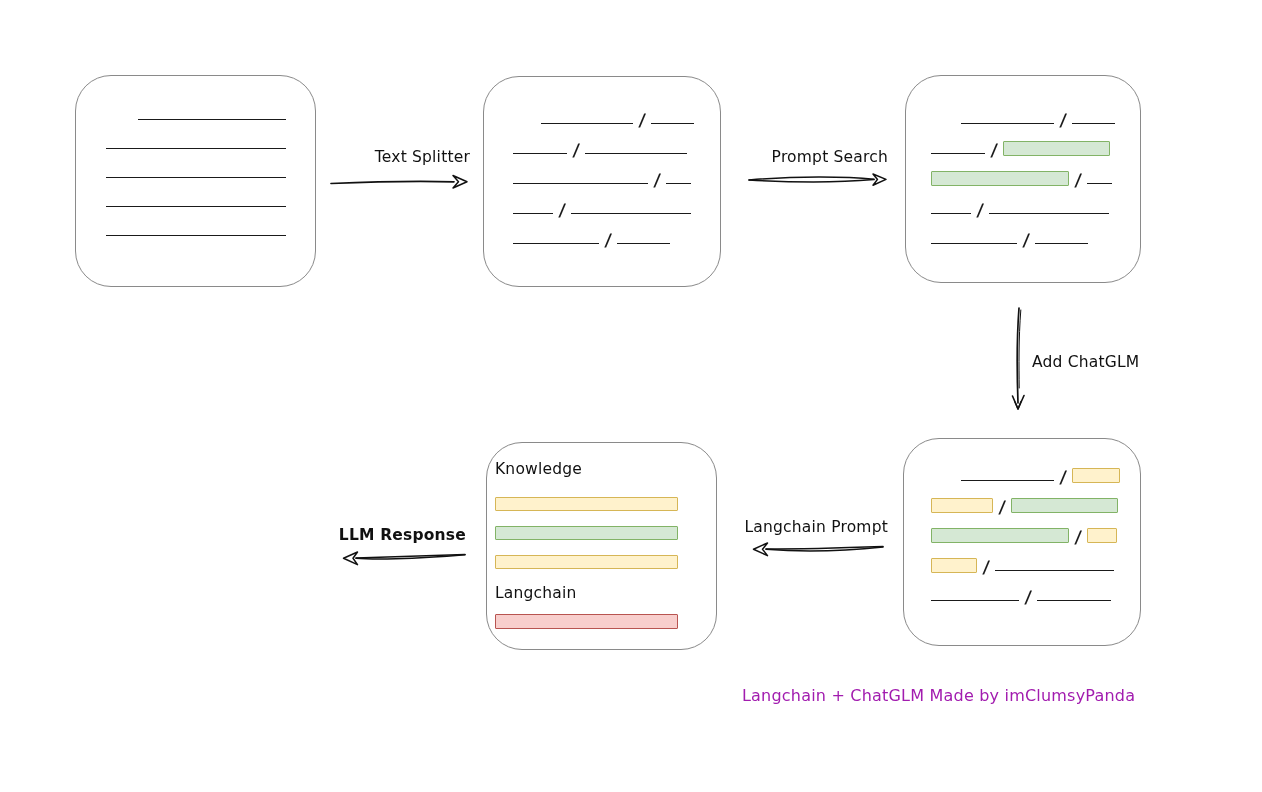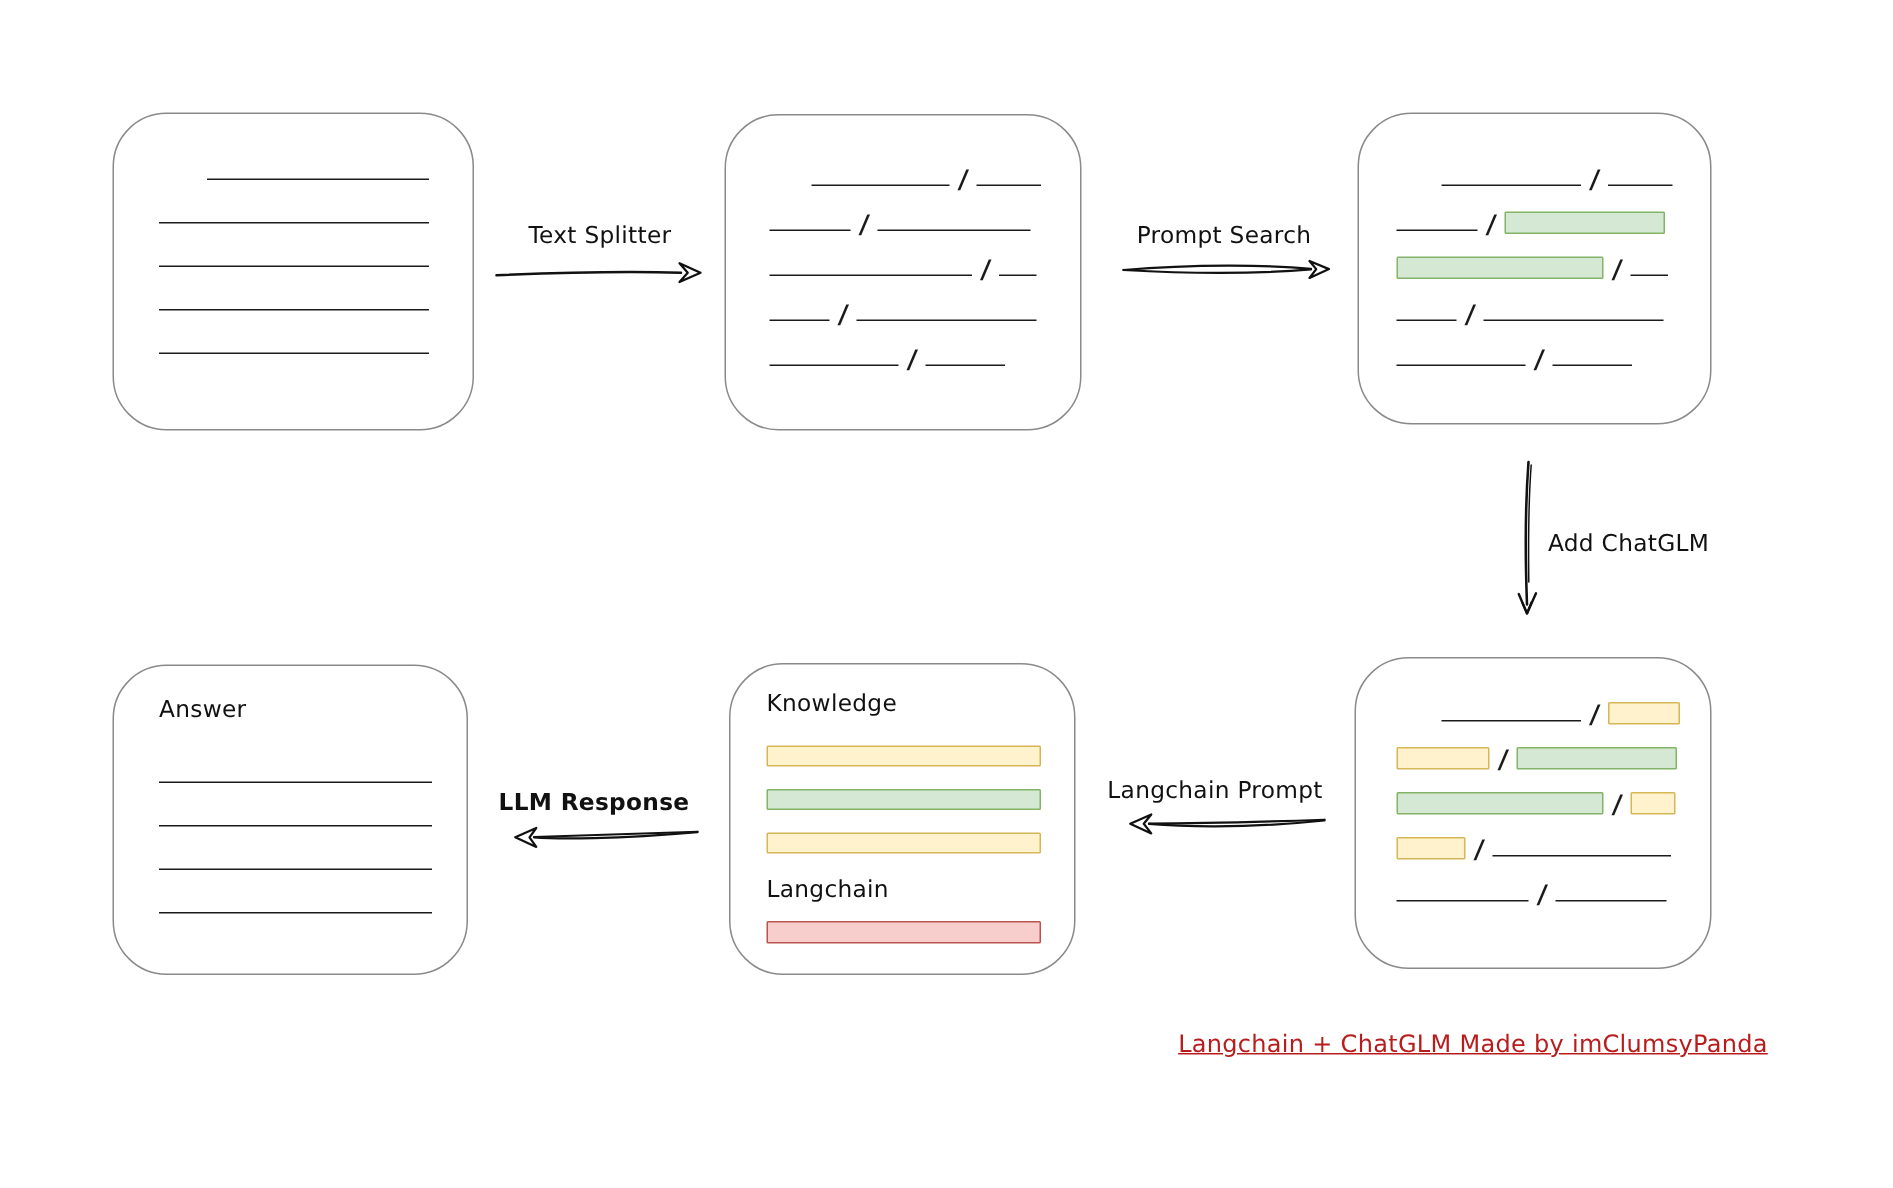--- a/index.html
+++ b/index.html
@@ -28,26 +28,26 @@
   .seg-chunk.yellow { background:var(--yellow-fill,#fff2cc); border:1.6px solid var(--yellow-border,#d6b656); }
   .seg-chunk.red    { background:var(--red-fill,#f8cecc);    border:1.6px solid var(--red-border,#b85450); }
   
   .bars .row { height:auto; margin-bottom:15px; }
   .bars .seg-chunk { height:14px; }
   .bars-question .seg-chunk { height:15px; }
   .box-label { font-size:15.5px; letter-spacing:.2px; color:#111; }
   
   .arrow-label {
     position:absolute; font-size:15.5px; letter-spacing:.2px; color:#111;
-    text-align:center; white-space:nowrap;
+    text-align:right; white-space:nowrap;
   }
   .arrow-svg { position:absolute; overflow:visible; }
   .caption {
-    position:absolute; left:742px; top:686px; width:480px; text-align:center;
-    font-size:16px; letter-spacing:.2px; color:#b91c1c;text-decoration:underline;
+    position:absolute; left:742px; top:686px; width:480px; 
+    font-size:16px; letter-spacing:.2px; color:#a21caf;
   }
 </style>
 </head>
 <body>
 
 <div class="canvas">
 
   <div class="node" style="left:75px; top:75px; width:241px; height:212px; padding:29px 0 0 30px;">
     <div class="rows-gap12">
         <div class="row">
@@ -155,58 +155,41 @@
           <span class="seg-line" style="width: 119px;"></span>
         </div>
         <div class="row">
           <span class="seg-line" style="width: 88px;"></span>
           <span class="seg-slash">/</span>
           <span class="seg-line" style="width: 74px;"></span>
         </div>
       </div>
   </div>
 
-  <div class="node" style="left:486px; top:442px; width:231px; height:208px; padding:17px 0 0 24px;">
+  <div class="node" style="left:486px; top:442px; width:231px; height:208px; padding:17px 0 0 8px;">
     <div class="box-label" style="margin-bottom:19px;">Knowledge</div>
     <div class="bars">
         <div class="row">
           <span class="seg-chunk yellow" style="width: 183px;"></span>
         </div>
         <div class="row">
           <span class="seg-chunk green" style="width: 183px;"></span>
         </div>
         <div class="row">
           <span class="seg-chunk yellow" style="width: 183px;"></span>
         </div>
       </div>
     <div class="box-label" style="margin-bottom:12px;">Langchain</div>
     <div class="bars bars-question">
         <div class="row">
           <span class="seg-chunk red" style="width: 183px;"></span>
         </div>
       </div>
   </div>
 
-  <div class="node" style="left:75px; top:443px; width:237px; height:207px; padding:20px 0 0 30px;">
-    <div class="box-label" style="margin-bottom:25px;">Answer</div>
-    <div class="rows-gap12">
-        <div class="row">
-          <span class="seg-line" style="width: 182px;"></span>
-        </div>
-        <div class="row">
-          <span class="seg-line" style="width: 182px;"></span>
-        </div>
-        <div class="row">
-          <span class="seg-line" style="width: 182px;"></span>
-        </div>
-        <div class="row">
-          <span class="seg-line" style="width: 182px;"></span>
-        </div>
-      </div>
-  </div>
 
   <div class="arrow-label" style="left:330px; top:148px; width:140px;">Text Splitter</div>
   <svg class="arrow-svg" style="left:328px; top:168px;" width="142" height="28" viewBox="0 0 142 28">
     <path d="M3 15.5 C 50 13.5, 96 13, 126 13.8" stroke="#111" stroke-width="1.7" fill="none" stroke-linecap="round"></path>
     <path d="M125 7.5 L139 13.8 L125 20 L130.5 13.8 Z" fill="#fff" stroke="#111" stroke-width="1.5" stroke-linejoin="round"></path>
   </svg>
 
   <div class="arrow-label" style="left:744px; top:148px; width:144px;">Prompt Search</div>
   <svg class="arrow-svg" style="left:746px; top:166px;" width="142" height="28" viewBox="0 0 142 28">
     <path d="M3 14 C 50 10, 100 10.5, 128 13.2" stroke="#111" stroke-width="1.5" fill="none" stroke-linecap="round"></path>

